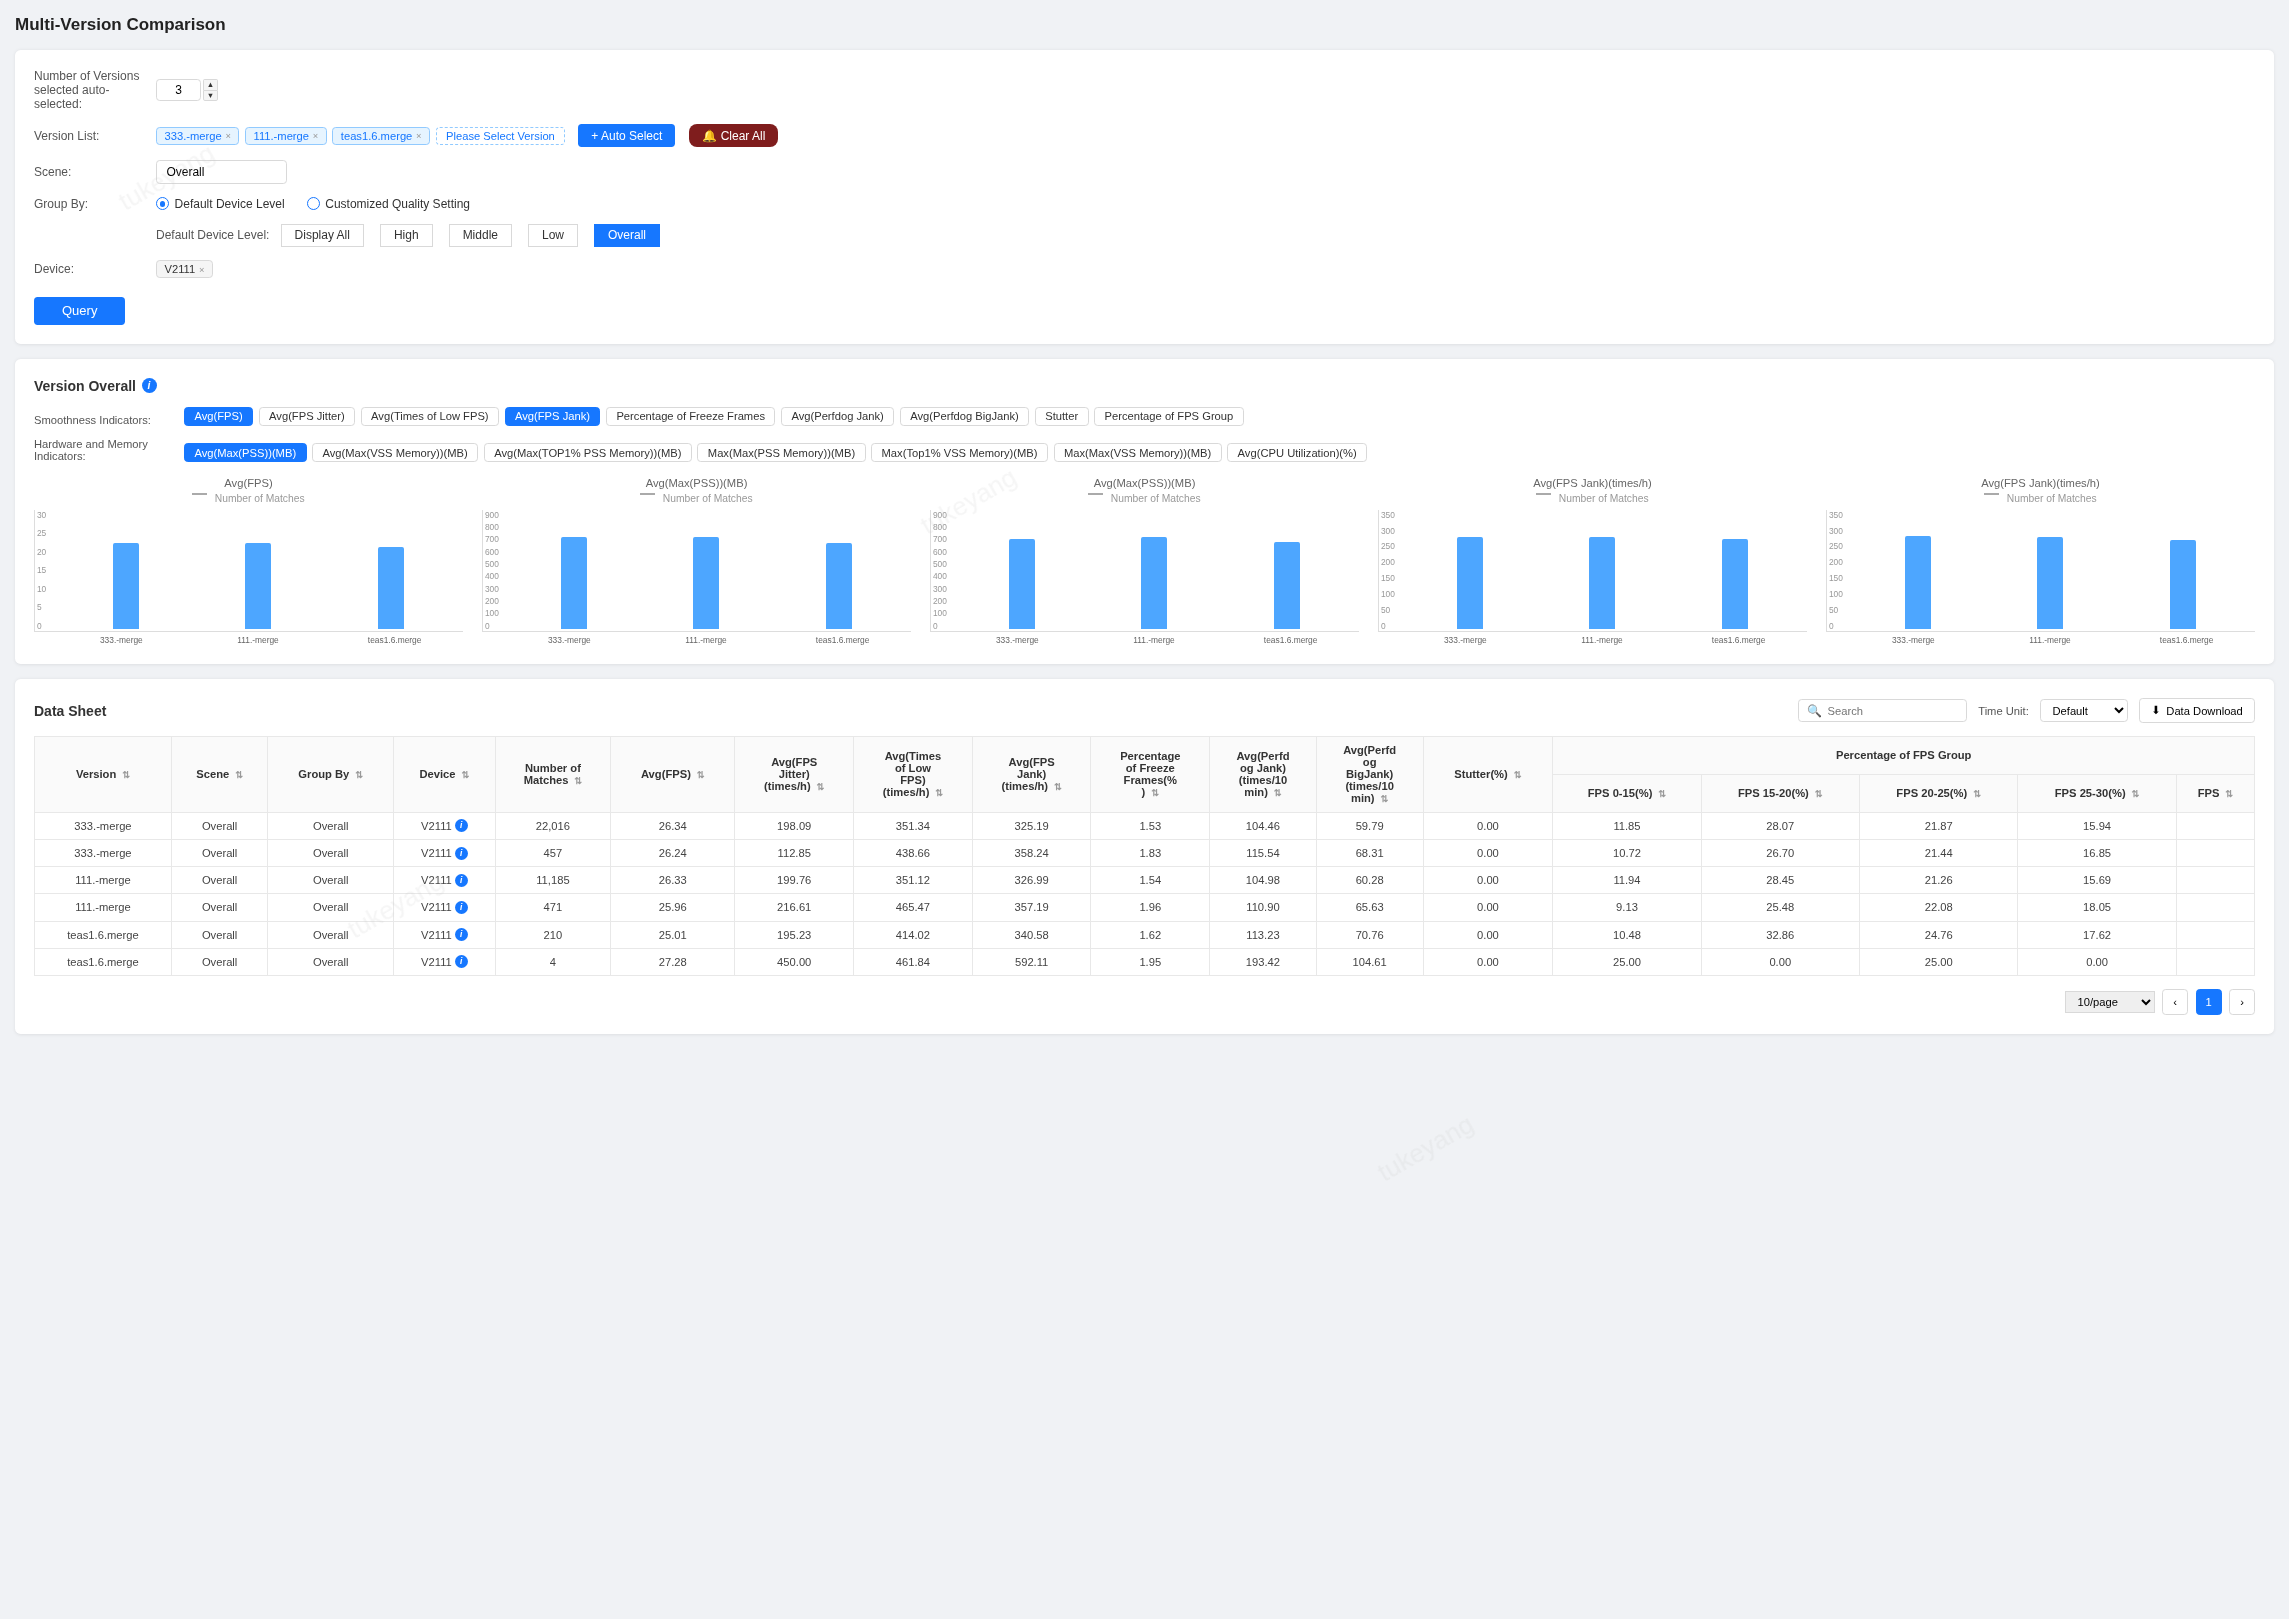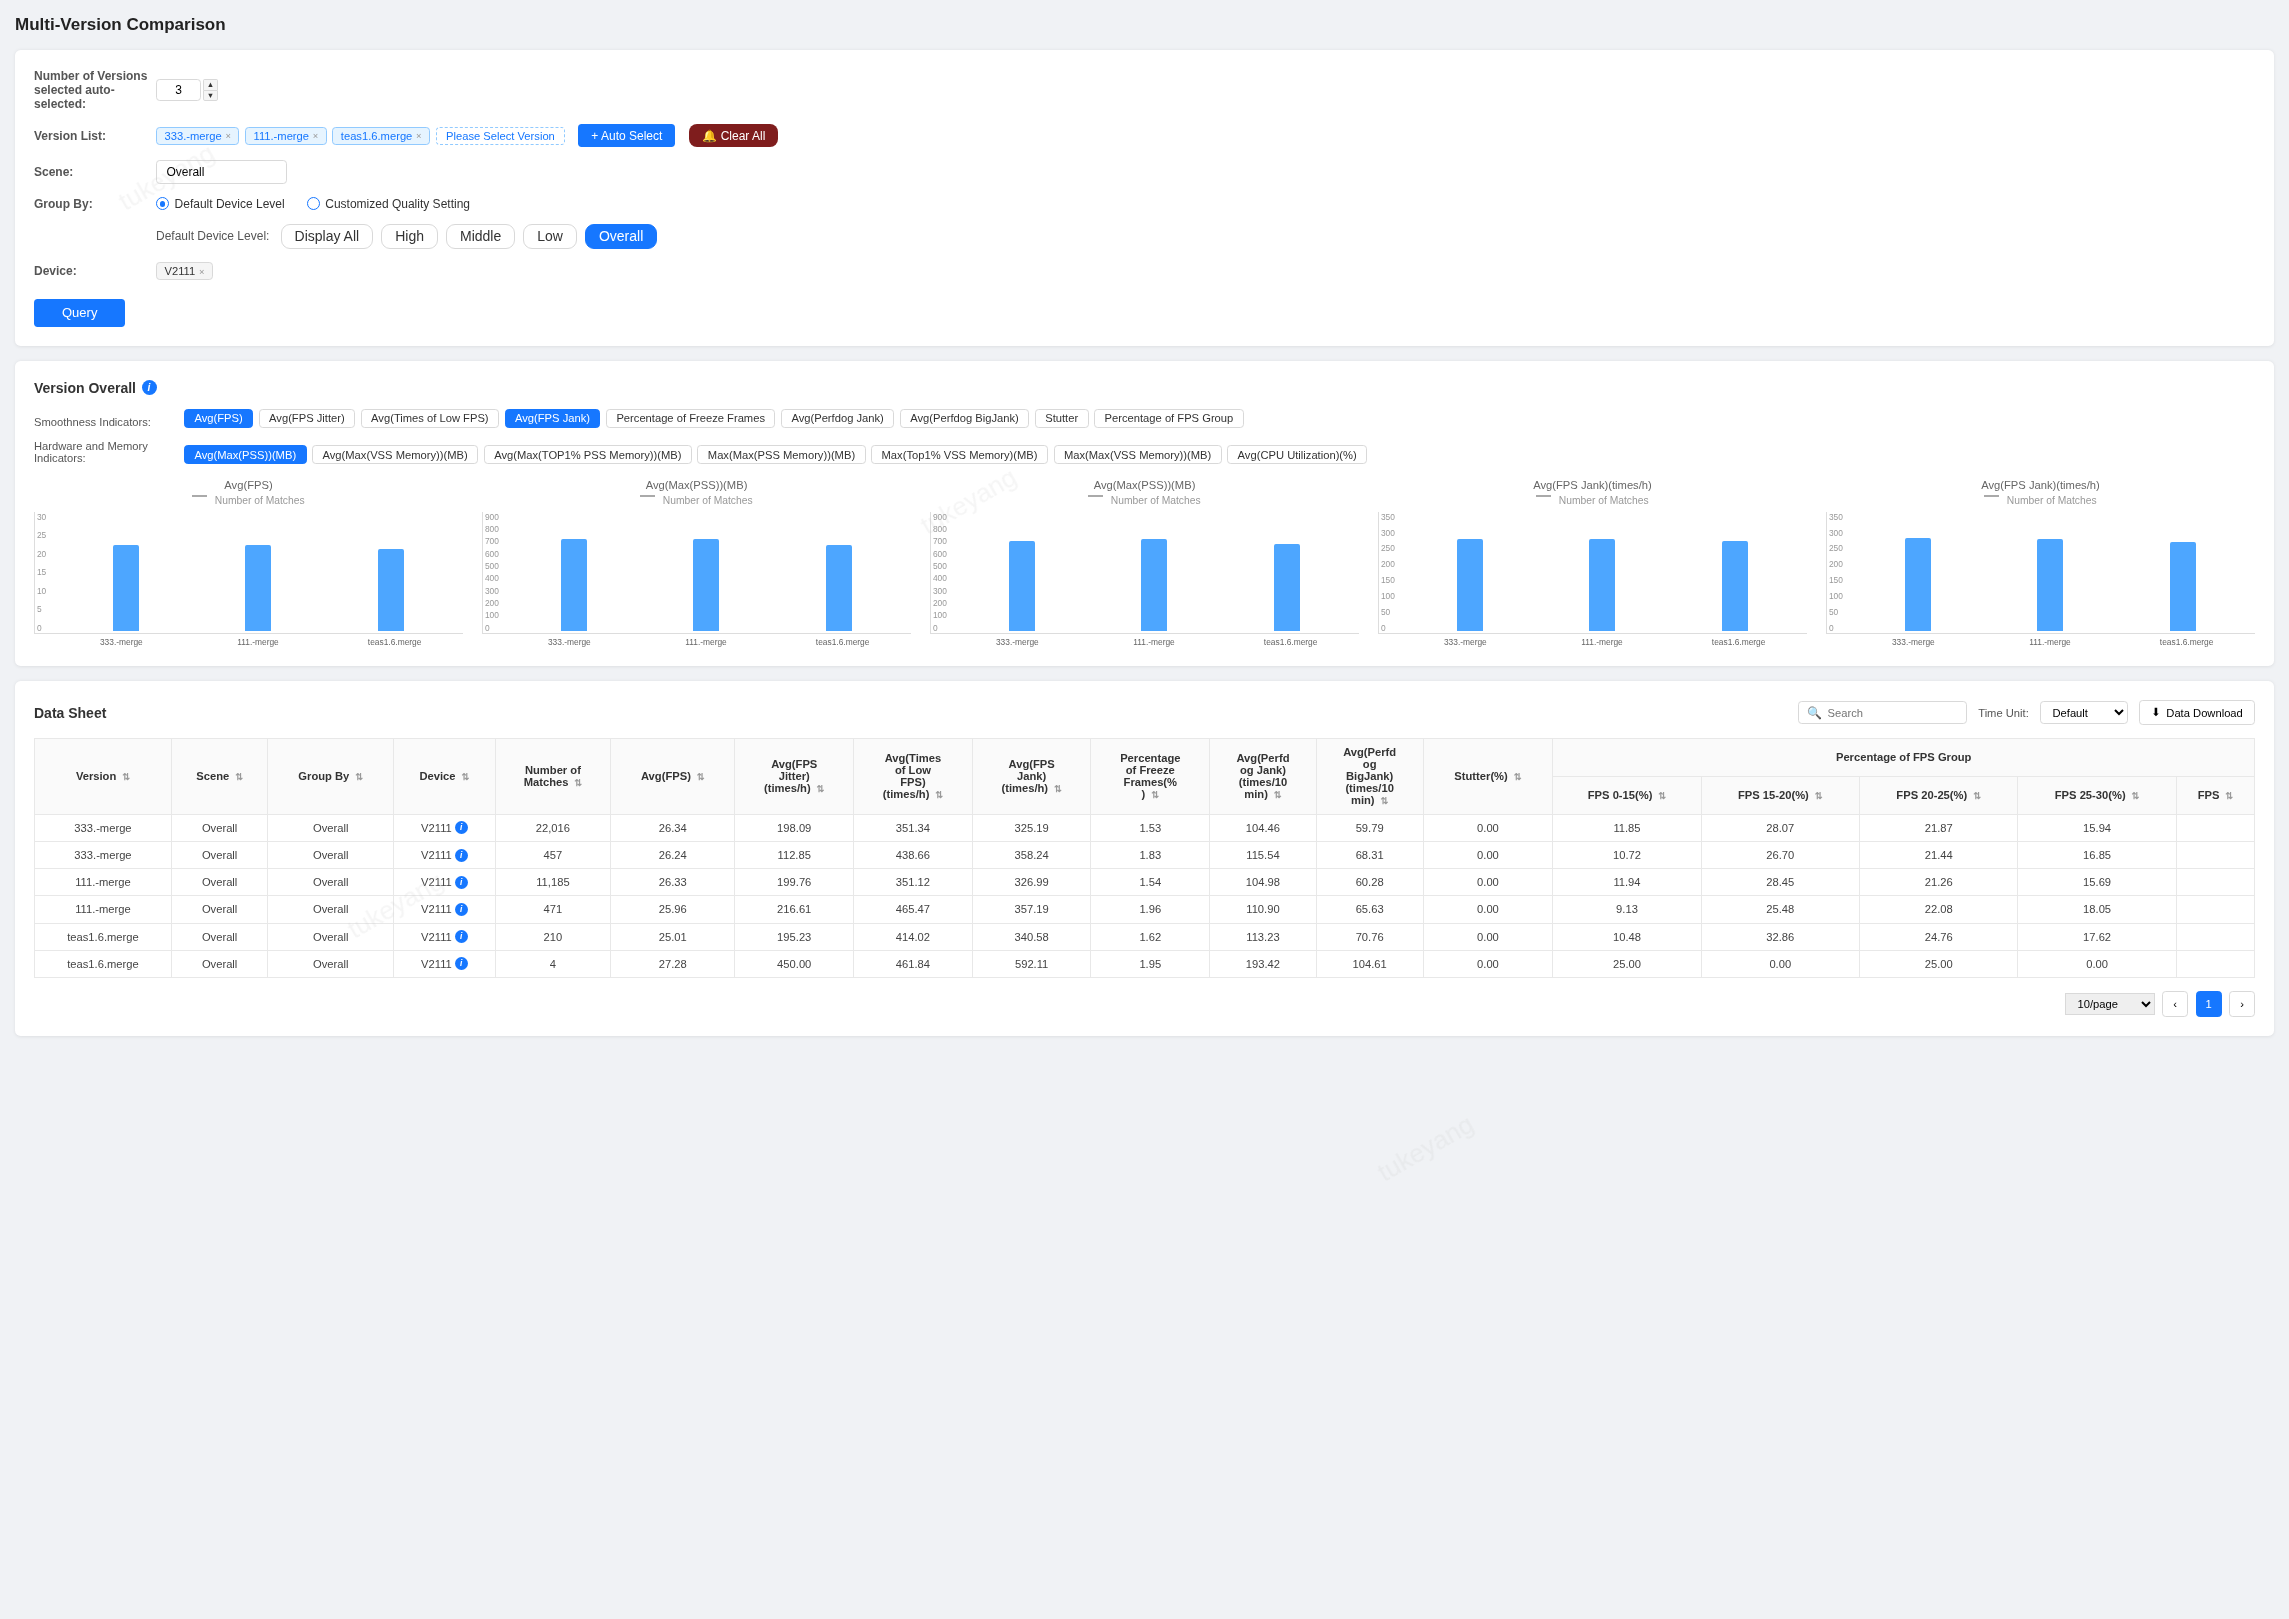--- a/index.html
+++ b/index.html
@@ -6,21 +6,21 @@
     body { font-family: Arial, sans-serif; font-size: 12px; background: #f0f2f5; color: #333; }
 
     .page-container { padding: 15px; }
 
     .page-title { font-size: 17px; font-weight: bold; margin-bottom: 15px; color: #222; }
 
     .config-panel { background: #fff; border-radius: 5.6px; padding: 19px; margin-bottom: 15px; box-shadow: 0 0.9px 3.7px rgba(0,0,0,0.08); }
 
     .config-row { display: flex; align-items: center; margin-bottom: 13px; }
     .config-row:last-child { margin-bottom: 0; }
-    .config-label { width: 122px; font-size: 12px; color: #555; flex-shrink: 0; font-weight: bold; }
+    .config-label { width: 122px; font-size: 12px; color: #555; flex-shrink: 0; }
 
     .version-count-input { display: flex; align-items: center; }
     .version-count-input input { width: 45px; border: 0.9px solid #d9d9d9; border-radius: 3.7px; padding: 2.8px 7.5px; font-size: 12px; text-align: center; }
     .spin-btns { display: flex; flex-direction: column; margin-left: 1.9px; }
     .spin-btn { width: 15px; height: 11.2px; background: #f5f5f5; border: 0.9px solid #d9d9d9; cursor: pointer; display: flex; align-items: center; justify-content: center; font-size: 7.5px; }
     .spin-btn:first-child { border-bottom: none; border-radius: 1.9px 1.9px 0 0; }
     .spin-btn:last-child { border-radius: 0 0 1.9px 1.9px; }
 
     .version-tags { display: flex; flex-wrap: wrap; gap: 5.6px; align-items: center; }
     .version-tag { background: #e6f4ff; border: 0.9px solid #91caff; border-radius: 3.7px; padding: 1.9px 7.5px; font-size: 11.2px; color: #1677ff; display: flex; align-items: center; gap: 3.7px; }
@@ -32,21 +32,21 @@
 
     .scene-select { border: 0.9px solid #d9d9d9; border-radius: 3.7px; padding: 3.7px 26px 3.7px 9.4px; font-size: 12px; background: #fff; cursor: pointer; appearance: none; width: 131px; }
 
     .radio-group { display: flex; align-items: center; gap: 22px; }
     .radio-item { display: flex; align-items: center; gap: 5.6px; cursor: pointer; }
     .radio-dot { width: 13px; height: 13px; border-radius: 50%; border: 1.9px solid #1677ff; display: flex; align-items: center; justify-content: center; }
     .radio-dot.active::after { content: ''; width: 5.6px; height: 5.6px; border-radius: 50%; background: #1677ff; display: block; }
 
     .device-level-row { display: flex; align-items: center; margin-left: 122px; margin-bottom: 13px; }
     .device-level-label { font-size: 12px; color: #555; margin-right: 11.2px; }
-    .level-btn { border: 0.9px solid #d9d9d9; background: #fff; color: #333; border-radius: 9px; padding: 3.7px 13px; font-size: 14px; cursor: pointer; margin-right: 8px; }
+    .level-btn { border: 0.9px solid #d9d9d9; background: #fff; color: #333; border-radius: 0; padding: 3.7px 13px; font-size: 12px; cursor: pointer; margin-right: 16px; }
     .level-btn.active { background: #1677ff; color: #fff; border-color: #1677ff; }
 
     .device-tags { display: flex; align-items: center; gap: 5.6px; }
     .device-tag { background: #f5f5f5; border: 0.9px solid #d9d9d9; border-radius: 3.7px; padding: 1.9px 7.5px; font-size: 11.2px; display: flex; align-items: center; gap: 3.7px; }
     .device-tag .tag-close { cursor: pointer; color: #999; font-size: 9.4px; }
 
     .btn-query { background: #1677ff; color: #fff; border: none; border-radius: 3.7px; padding: 6.6px 28px; font-size: 13px; cursor: pointer; margin-top: 5.6px; }
 
     
     .overview-panel { background: #fff; border-radius: 5.6px; padding: 19px; margin-bottom: 15px; box-shadow: 0 0.9px 3.7px rgba(0,0,0,0.08); }

